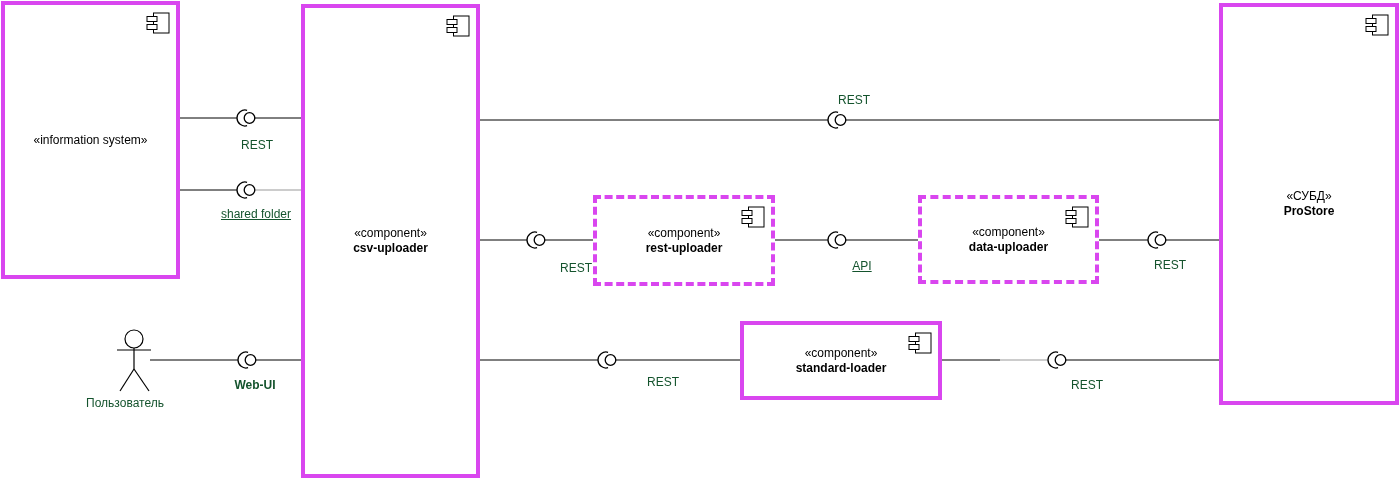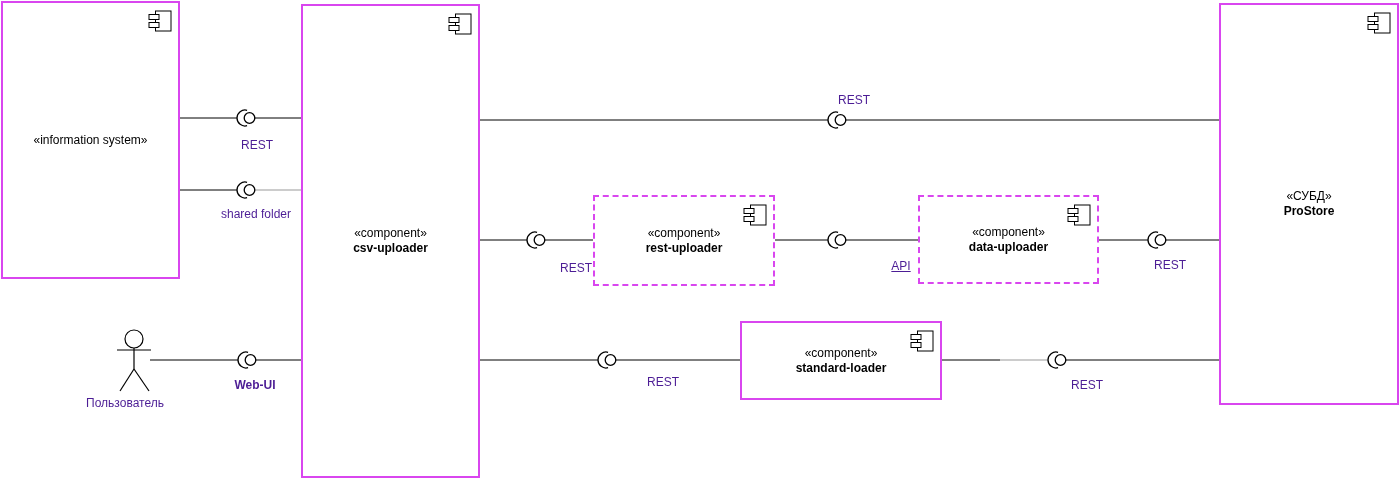--- a/index.html
+++ b/index.html
@@ -9,35 +9,35 @@
     height: 481px;
     background: #ffffff;
     font-family: "Liberation Sans", sans-serif;
     overflow: hidden;
   }
   .wires { position: absolute; left: 0; top: 0; width: 1400px; height: 481px; }
   .node {
     position: absolute;
     box-sizing: border-box;
     background: #ffffff;
-    border: 2px solid #d946ef;
+    border: 4px solid #d946ef;
     display: flex;
     align-items: center;
     justify-content: center;
     text-align: center;
   }
   .node.dashed { border-style: dashed; }
   .node-label { font-size: 12px; line-height: 15px; color: #000000; }
   .node-name { font-weight: bold; }
   .comp-icon { position: absolute; top: 7px; right: 6px; width: 24px; height: 22px; }
   .wire-label {
     position: absolute;
     transform: translate(-50%, -50%);
     font-size: 12px;
-    color: #4c1d95;
+    color: #14532d;
     white-space: nowrap;
     background: transparent;
   }
   
   #n-infosys  { left: 1px;    top: 1px;   width: 179px; height: 278px; }
   #n-csv      { left: 301px;  top: 4px;   width: 179px; height: 474px; }
   #n-rest     { left: 593px;  top: 195px; width: 182px; height: 91px;  }
   #n-data     { left: 918px;  top: 195px; width: 181px; height: 89px;  }
   #n-std      { left: 740px;  top: 321px; width: 202px; height: 79px;  }
   #n-pro      { left: 1219px; top: 3px;   width: 180px; height: 402px; }
@@ -193,24 +193,24 @@
       <rect x="1" y="4.5" width="10" height="5" fill="#ffffff" stroke="#000000"></rect>
       <rect x="1" y="12.5" width="10" height="5" fill="#ffffff" stroke="#000000"></rect>
     </svg>
     <div class="node-label">
       <div class="node-stereo">«СУБД»</div>
       <div class="node-name">ProStore</div>
     </div>
   </div>
 
   <span class="wire-label" style="left:257px; top:145px;">REST</span>
-  <span class="wire-label" style="left:256px; top:214px;">shared folder</span>
+  <span class="wire-label" style="left:256px; top:214px;text-decoration:underline;">shared folder</span>
   <span class="wire-label" style="left:255px; top:385px;font-weight:bold;">Web-UI</span>
   <span class="wire-label" style="left:854px; top:100px;">REST</span>
   <span class="wire-label" style="left:576px; top:268px;">REST</span>
-  <span class="wire-label" style="left:901px; top:266px;text-decoration:underline;">API</span>
+  <span class="wire-label" style="left:862px; top:266px;text-decoration:underline;">API</span>
   <span class="wire-label" style="left:1170px; top:265px;">REST</span>
   <span class="wire-label" style="left:663px; top:382px;">REST</span>
   <span class="wire-label" style="left:1087px; top:385px;">REST</span>
 
   <span class="wire-label" style="left:125px; top:403px;">Пользователь</span>
 
 </div>
 
 </body></html>

